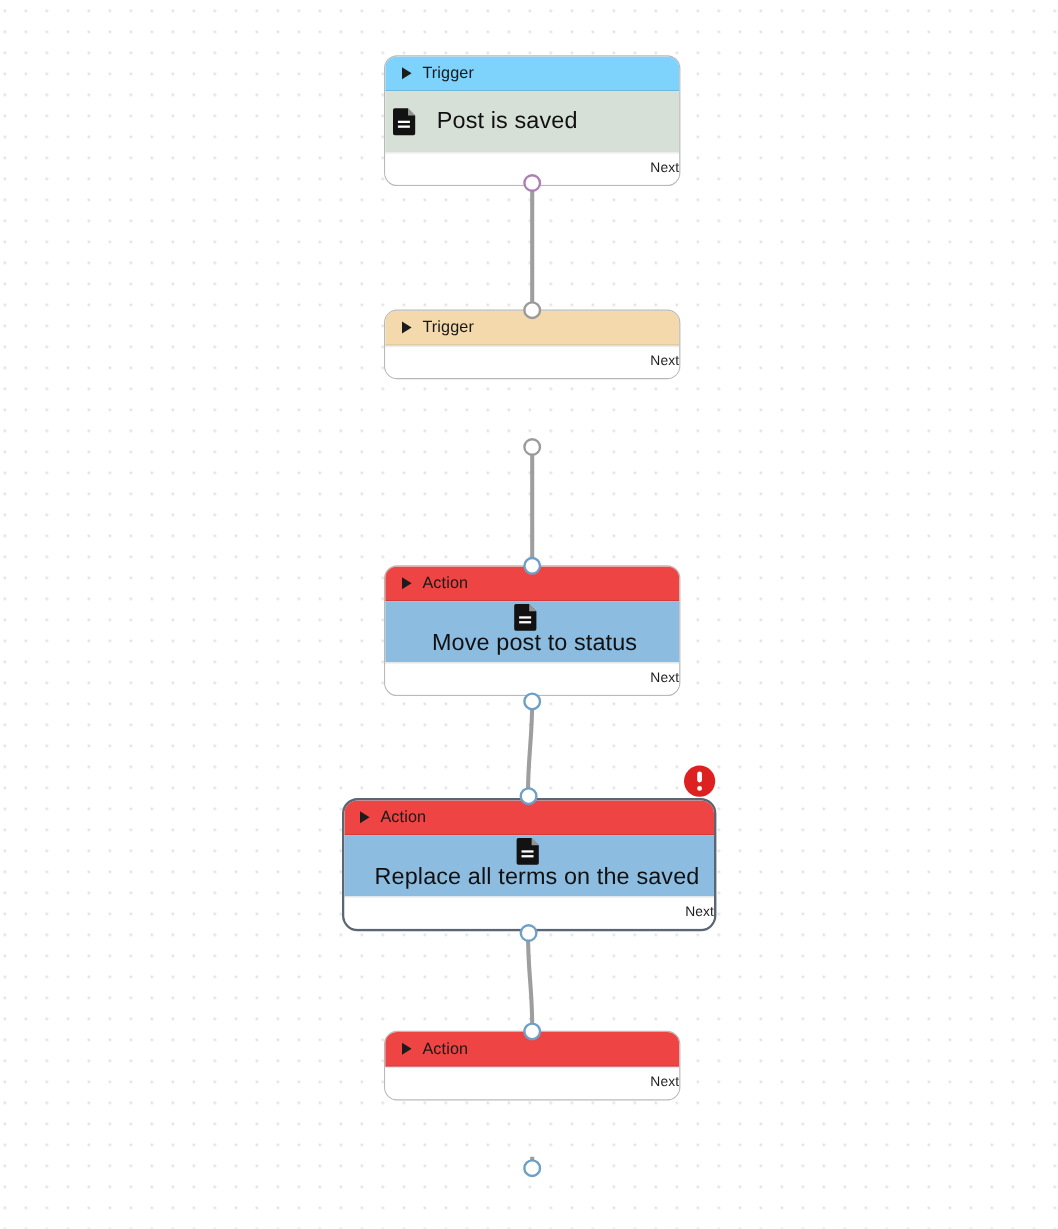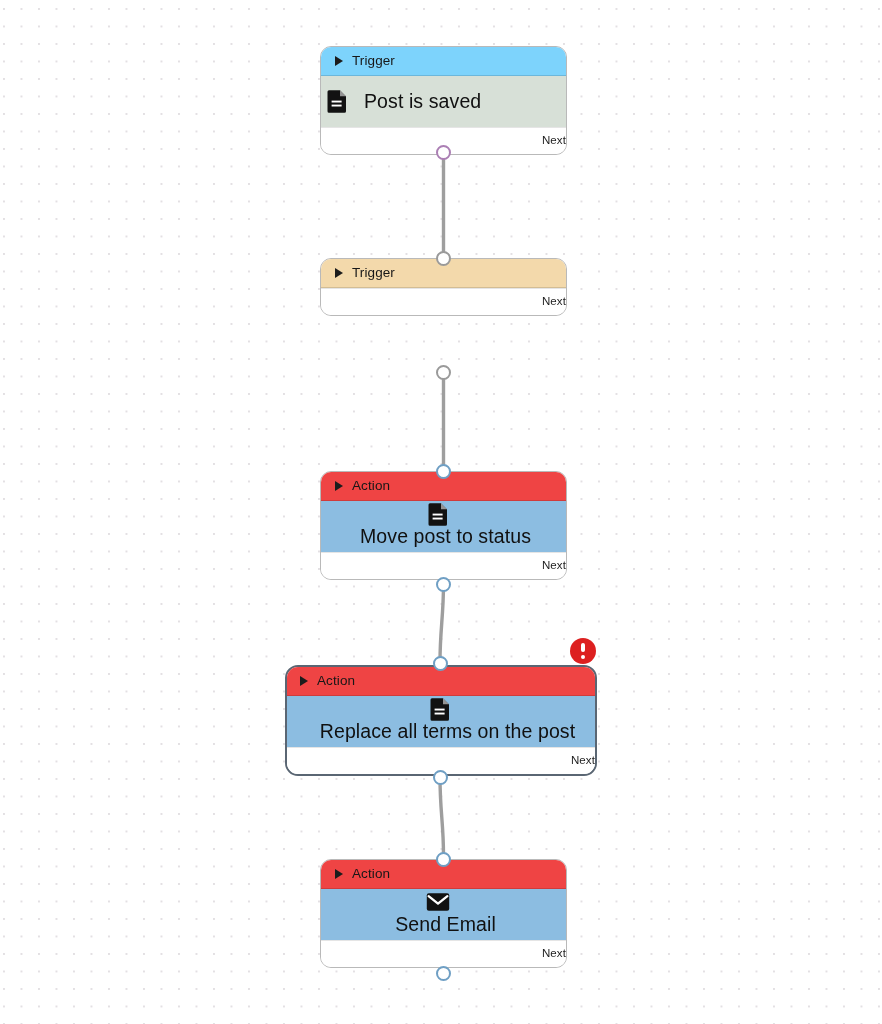--- a/index.html
+++ b/index.html
@@ -251,46 +251,37 @@
     </div>
     <div class="node-body">
       <span class="node-icon">
         <svg width="21" height="25" viewBox="0 0 21 25" fill="none">
           <path d="M2 1.3 H13 L19 7.3 V22.2 A1.5 1.5 0 0 1 17.5 23.7 H2 A1.5 1.5 0 0 1 0.5 22.2 V2.8 A1.5 1.5 0 0 1 2 1.3 Z" fill="#121212"></path>
           <path d="M13 1.3 V7.3 H19 Z" fill="#ffffff" opacity="0.55"></path>
           <rect x="4.6" y="11.6" width="10" height="1.9" fill="#ffffff"></rect>
           <rect x="4.6" y="15.6" width="10" height="1.9" fill="#ffffff"></rect>
         </svg>
       </span>
-      <span class="node-title">Replace all terms on the post</span>
+      <span class="node-title">Replace all terms on the saved</span>
     </div>
     <div class="node-footer">
       <span class="node-footer-label">Next</span>
     </div>
   </div>
   <div class="port p-blue" style="left:433px; top:656px;"></div>
   <div class="port p-blue" style="left:433px; top:770px;"></div>
   <div class="error-badge" style="left:570px; top:638px;">
     <span class="bang"></span>
   </div>
 
   <div class="node v-action" style="left:320px; top:859px; width:247px;">
     <div class="node-header">
       <span class="caret"></span>
       <span class="node-header-label">Action</span>
     </div>
-    <div class="node-body">
-      <span class="node-icon">
-        <svg width="24" height="20" viewBox="0 0 24 20" fill="none">
-          <rect x="0.8" y="1.2" width="22.4" height="17.6" rx="2" fill="#121212"></rect>
-          <path d="M2.6 4.1 L12 11.6 L21.4 4.1" stroke="#ffffff" stroke-width="2.3" stroke-linecap="round" stroke-linejoin="round" fill="none"></path>
-        </svg>
-      </span>
-      <span class="node-title">Send Email</span>
-    </div>
     <div class="node-footer">
       <span class="node-footer-label">Next</span>
     </div>
   </div>
   <div class="port p-blue" style="left:436px; top:852px;"></div>
   <div class="port p-blue" style="left:436px; top:966px;"></div>
 
 </div>
 
 </body></html>

